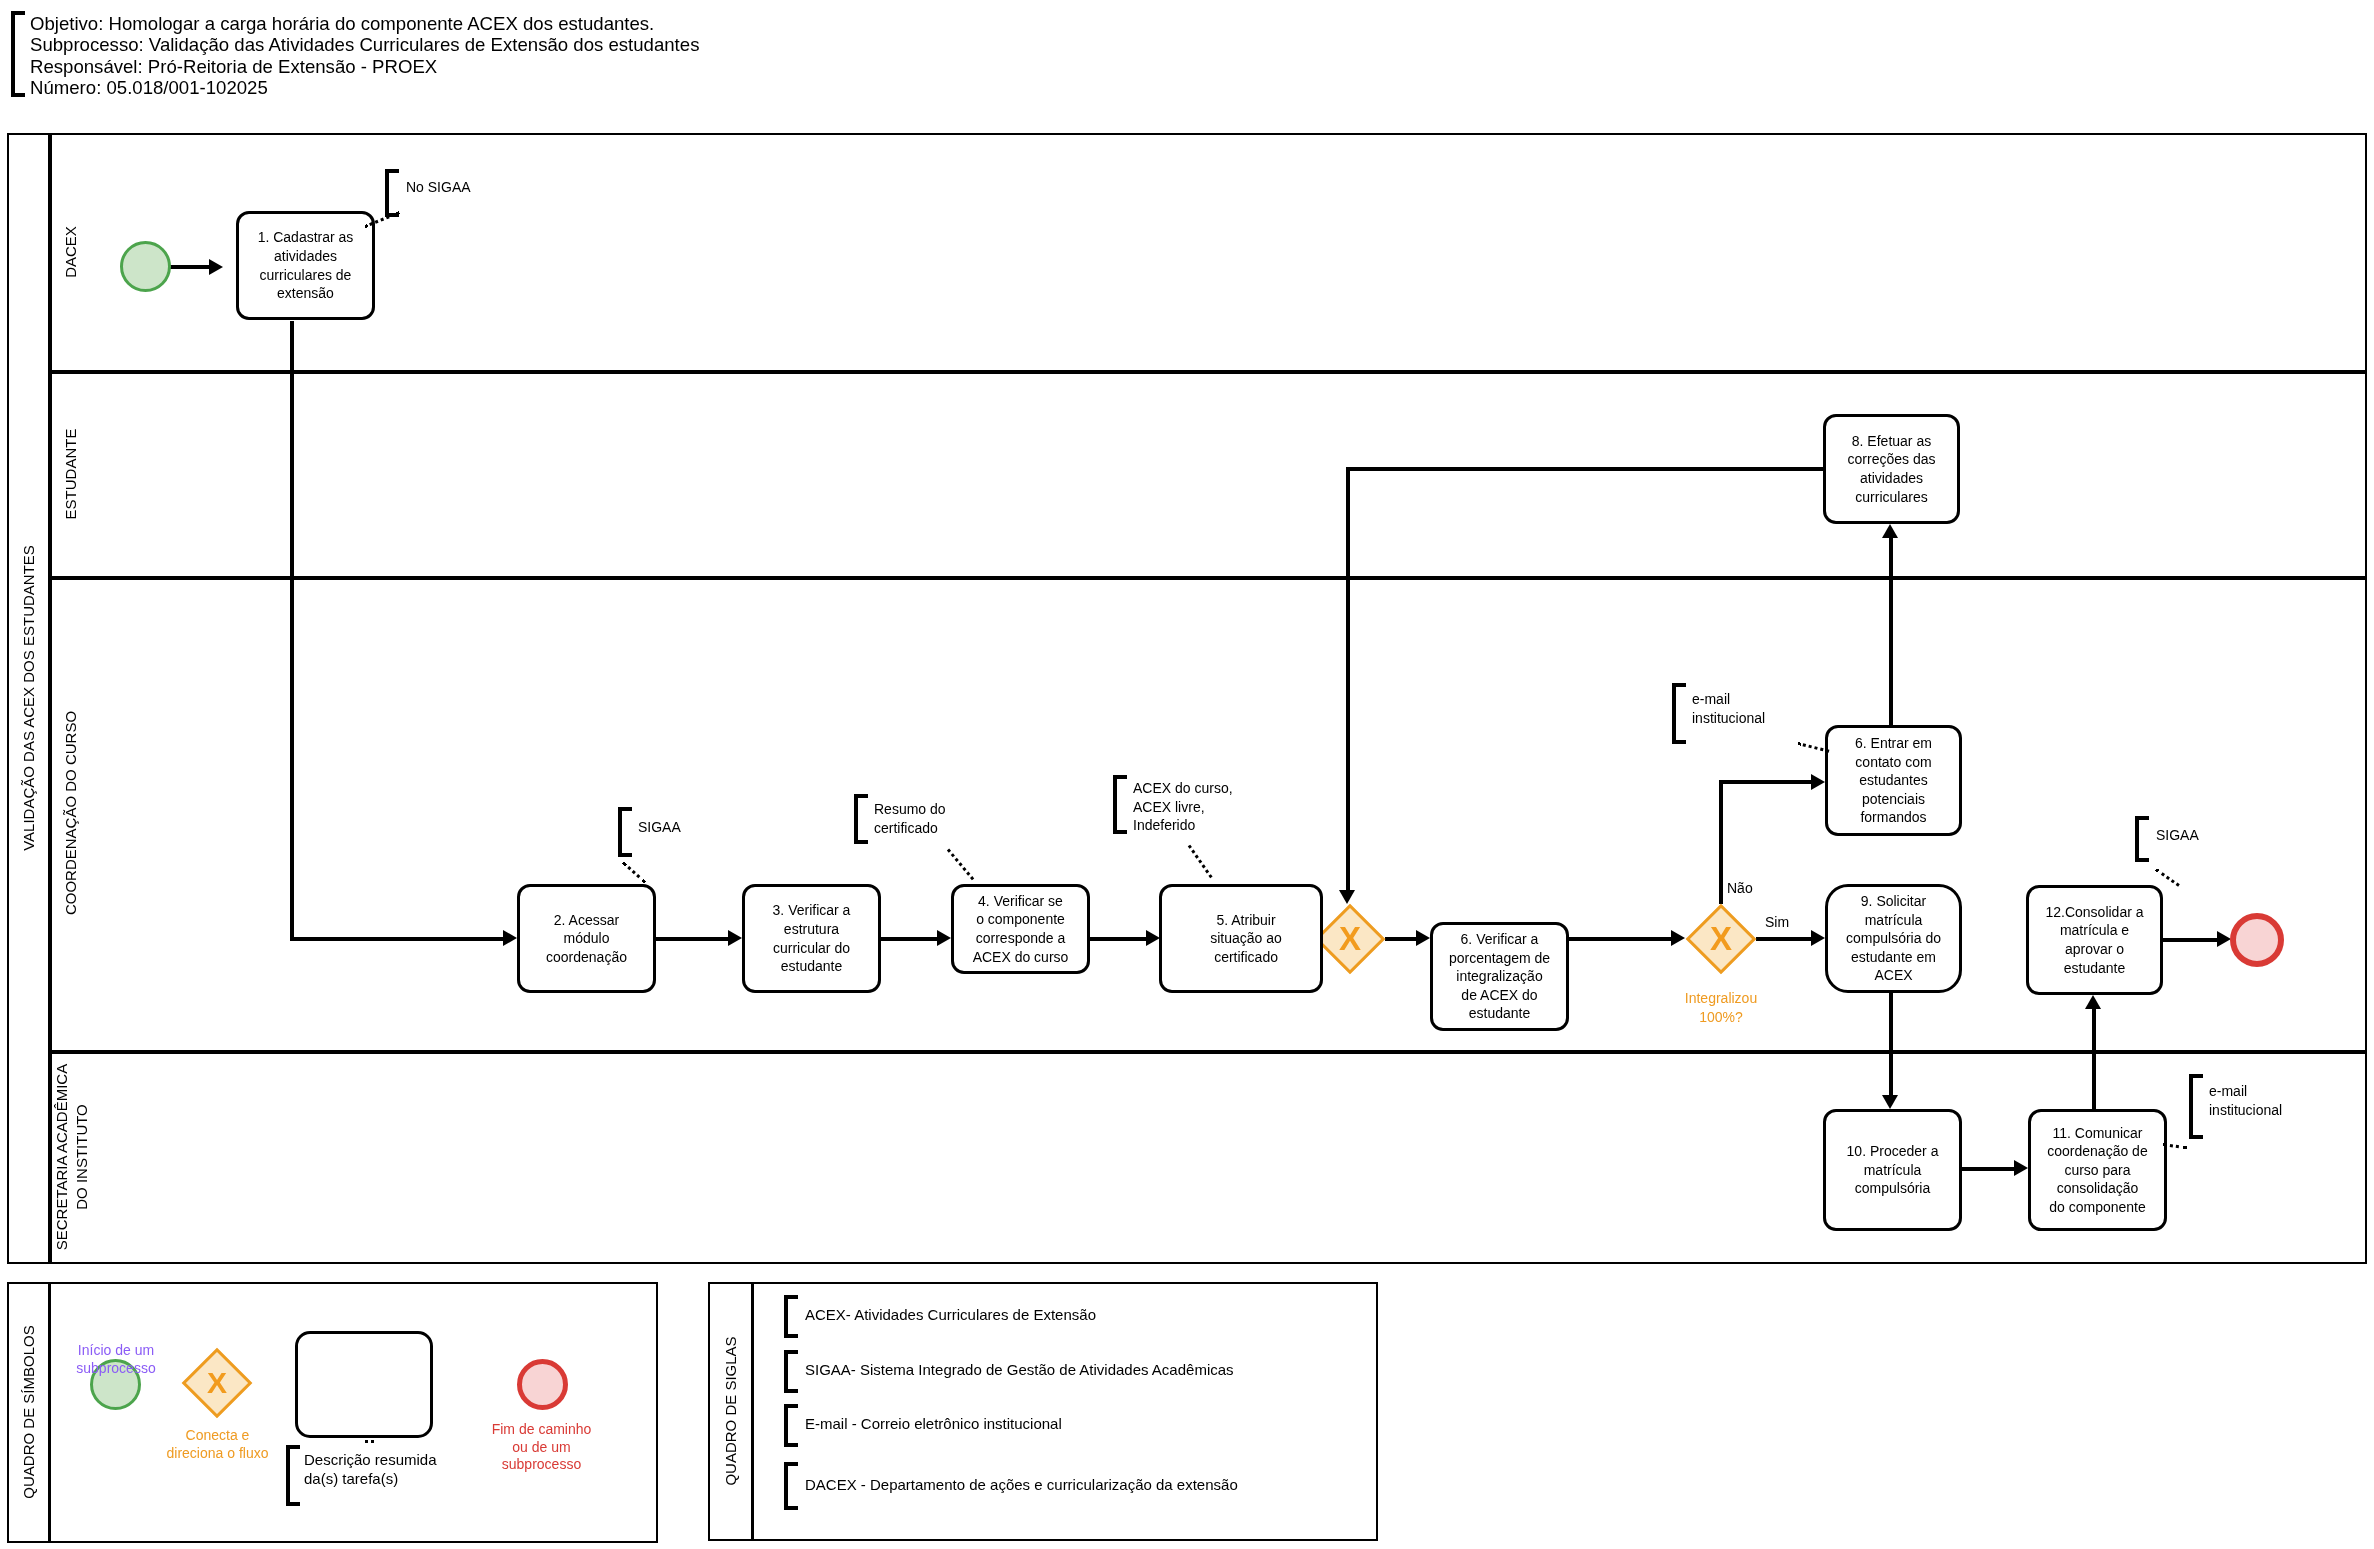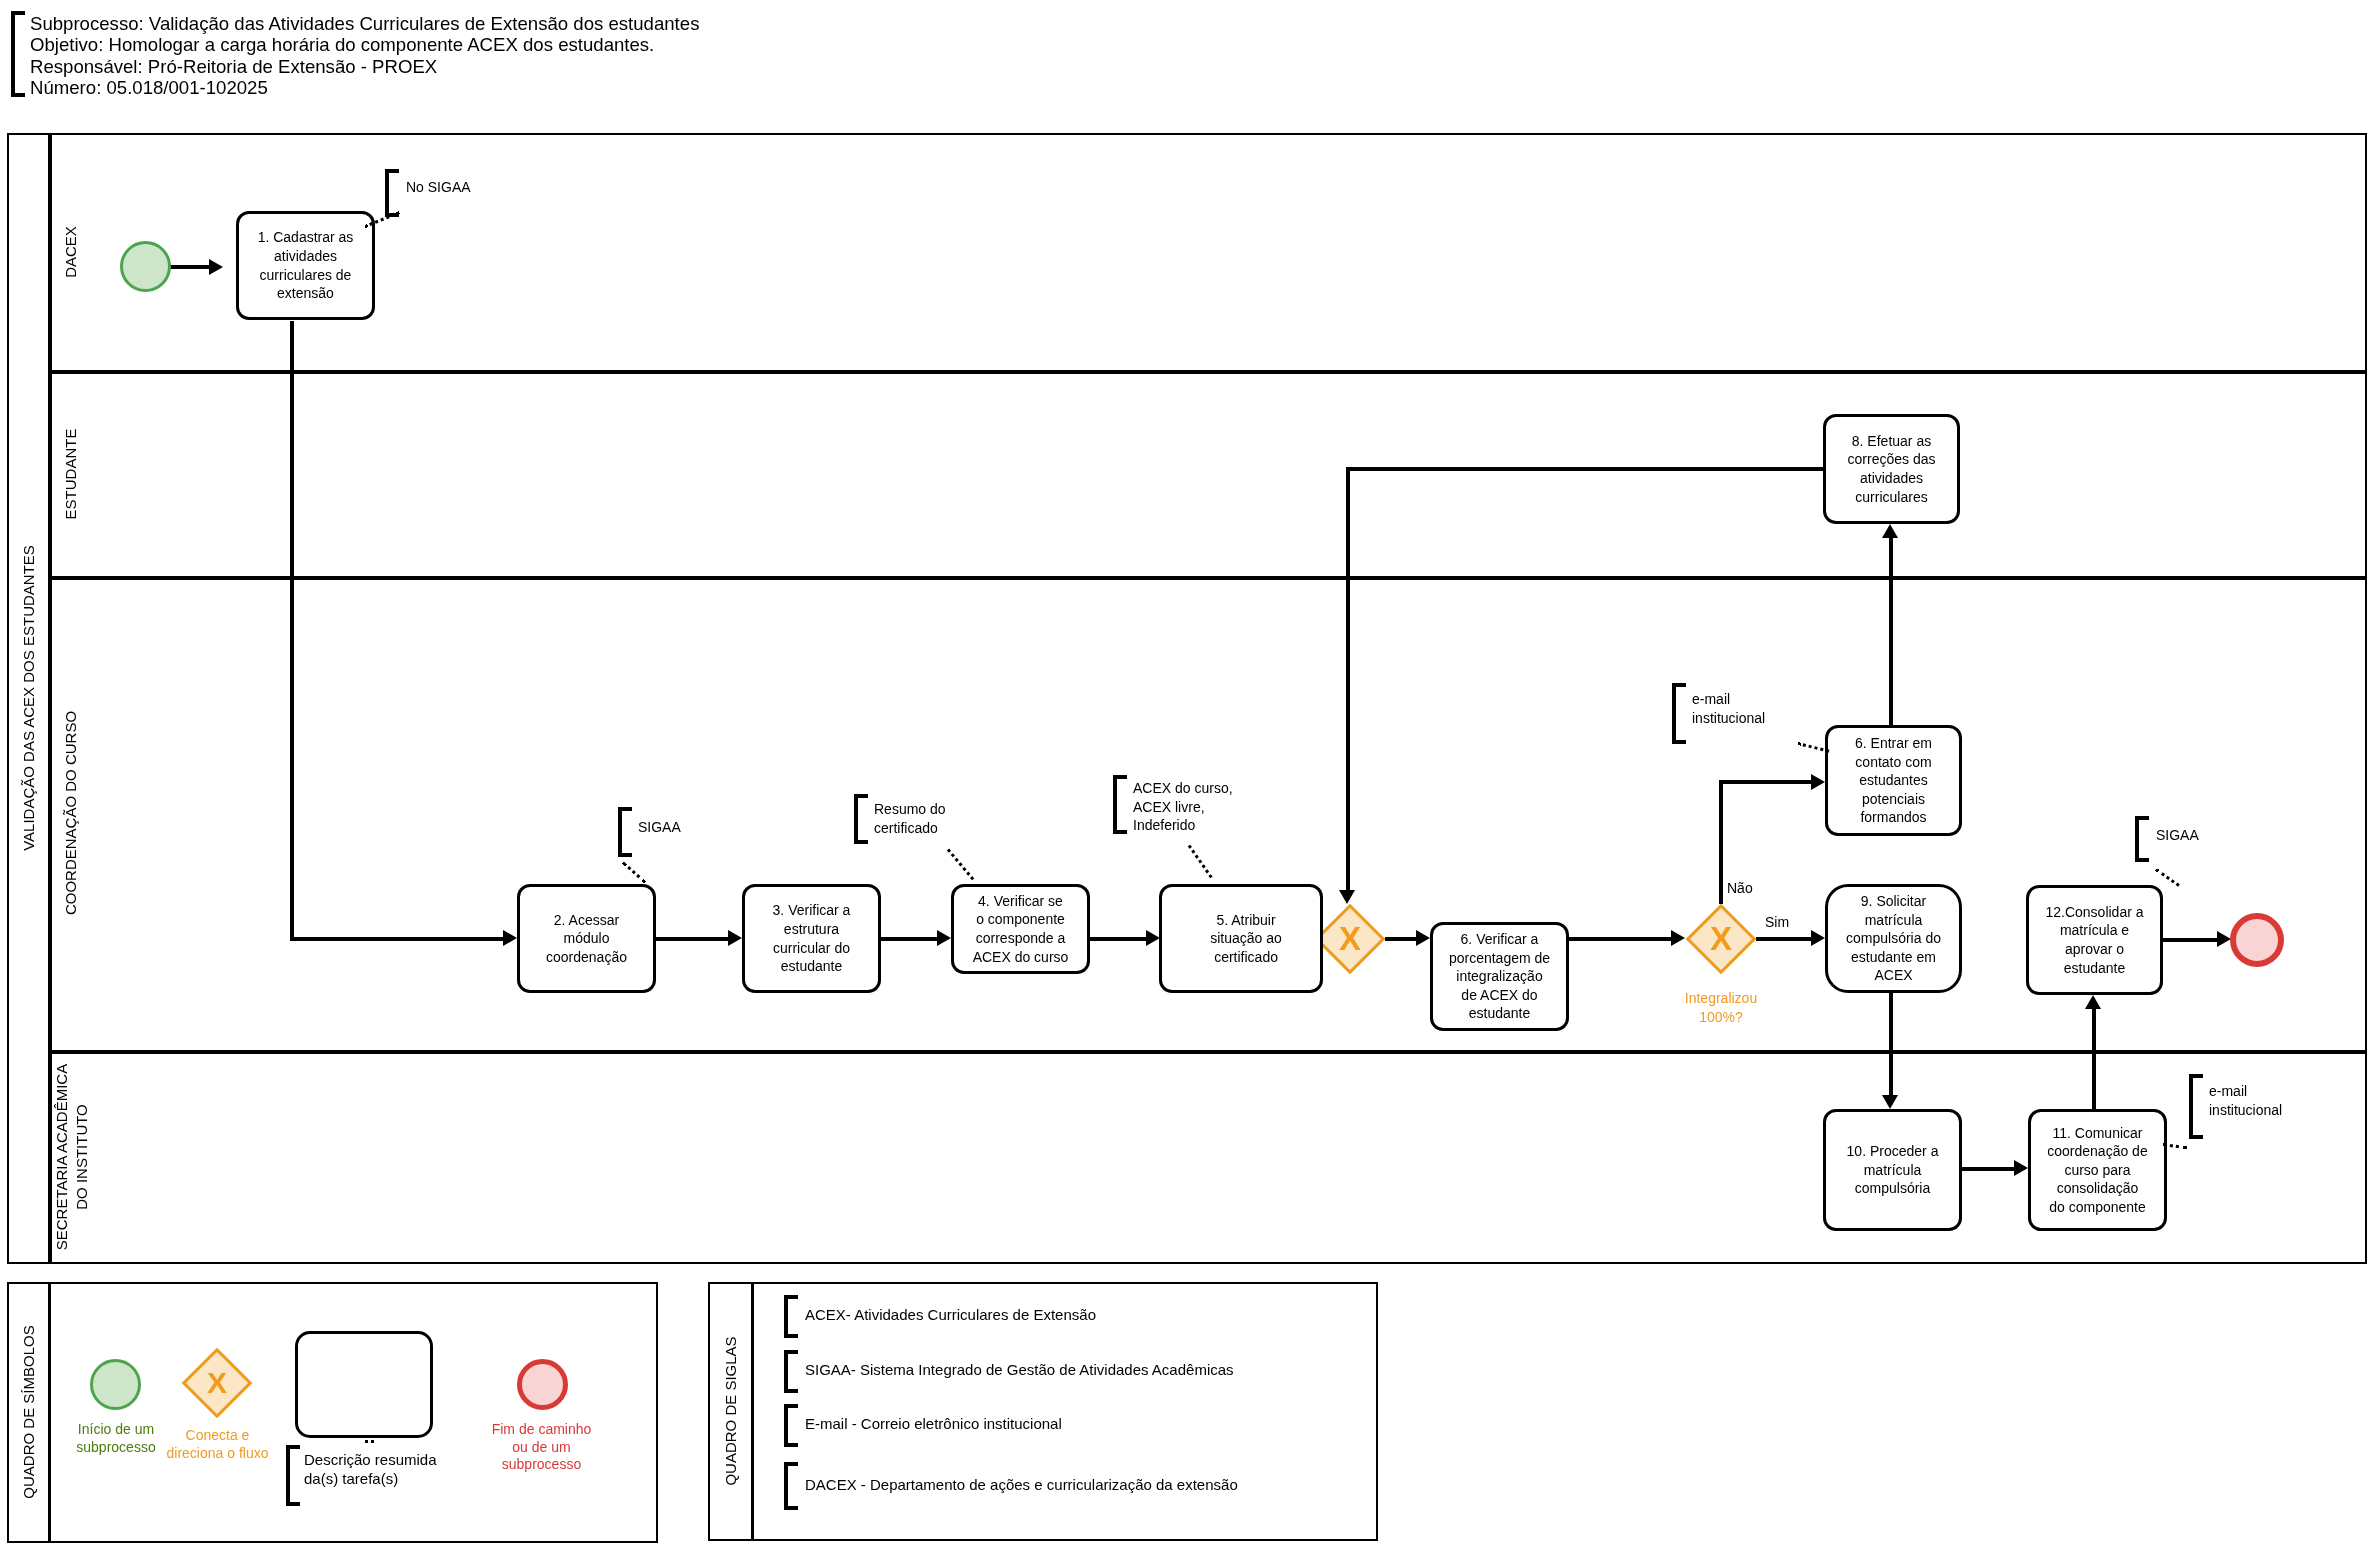--- a/index.html
+++ b/index.html
@@ -38,22 +38,22 @@
          font-size:15px;line-height:18.6px;white-space:pre-line;}
   .legend-label{position:absolute;text-align:center;font-size:14px;line-height:17.6px;white-space:pre-line;}
 </style>
 </head>
 <body>
 
 <div id="canvas">
 
   <div class="bracket abs" style="left:11px;top:11px;height:86px;"></div>
   <div class="abs" style="left:30px;top:13px;font-size:18.6px;line-height:21.3px;width:835px;">
+    <div class="txt">Objetivo: Homologar a carga horária do componente ACEX dos estudantes.</div>
     <div class="txt">Subprocesso: Validação das Atividades Curriculares de Extensão dos estudantes</div>
-    <div class="txt">Objetivo: Homologar a carga horária do componente ACEX dos estudantes.</div>
     <div class="txt">Responsável: Pró-Reitoria de Extensão - PROEX</div>
     <div class="txt">Número: 05.018/001-102025</div>
   </div>
 
   <div class="border3" style="left:7.4px;top:133px;width:2360px;height:1131px;"></div>
   <div class="lv" style="left:48px;top:133px;height:1131px;"></div>
   <div class="lh" style="left:48px;top:370px;width:2319px;"></div>
   <div class="lh" style="left:48px;top:576px;width:2319px;"></div>
   <div class="lh" style="left:48px;top:1050px;width:2319px;"></div>
 
@@ -208,21 +208,21 @@
   <div class="bracket" style="left:2189px;top:1074px;height:65px;"></div>
   <div class="note" style="left:2209px;top:1082px;">e-mail
 institucional</div>
   <div class="dotted" style="left:2163px;top:1143px;width:24px;transform:rotate(8deg);"></div>
 
   <div class="border3" style="left:7.4px;top:1282px;width:651px;height:261px;"></div>
   <div class="lv" style="left:48px;top:1282px;height:261px;width:2.8px;"></div>
   <div class="vtext" style="left:29px;top:1412px;width:241px;">QUADRO DE SÍMBOLOS</div>
 
   <div class="event" style="left:90px;top:1359px;width:51px;height:51px;background:#cde5c9;border:3.7px solid #4ca44c;"></div>
-  <div class="legend-label" style="left:50px;top:1421px;width:132px;color:#4d7c0f;">Início de um
+  <div class="legend-label" style="left:50px;top:1342px;width:132px;color:#8b5cf6;">Início de um
 subprocesso</div>
 
   <div class="diamond" style="left:192px;top:1358px;"></div>
   <div class="gwx" style="left:192px;top:1358px;font-size:30px;">X</div>
   <div class="legend-label" style="left:146px;top:1427px;width:143px;color:#ef9b22;">Conecta e
 direciona o fluxo</div>
 
   <div class="abs" style="left:295px;top:1331px;width:138px;height:107px;border:3.7px solid #000;border-radius:15px;background:#fff;box-sizing:border-box;"></div>
   <div class="dotted" style="left:365px;top:1440px;width:9.3px;"></div>
   <div class="bracket" style="left:286px;top:1445px;height:61px;"></div>

